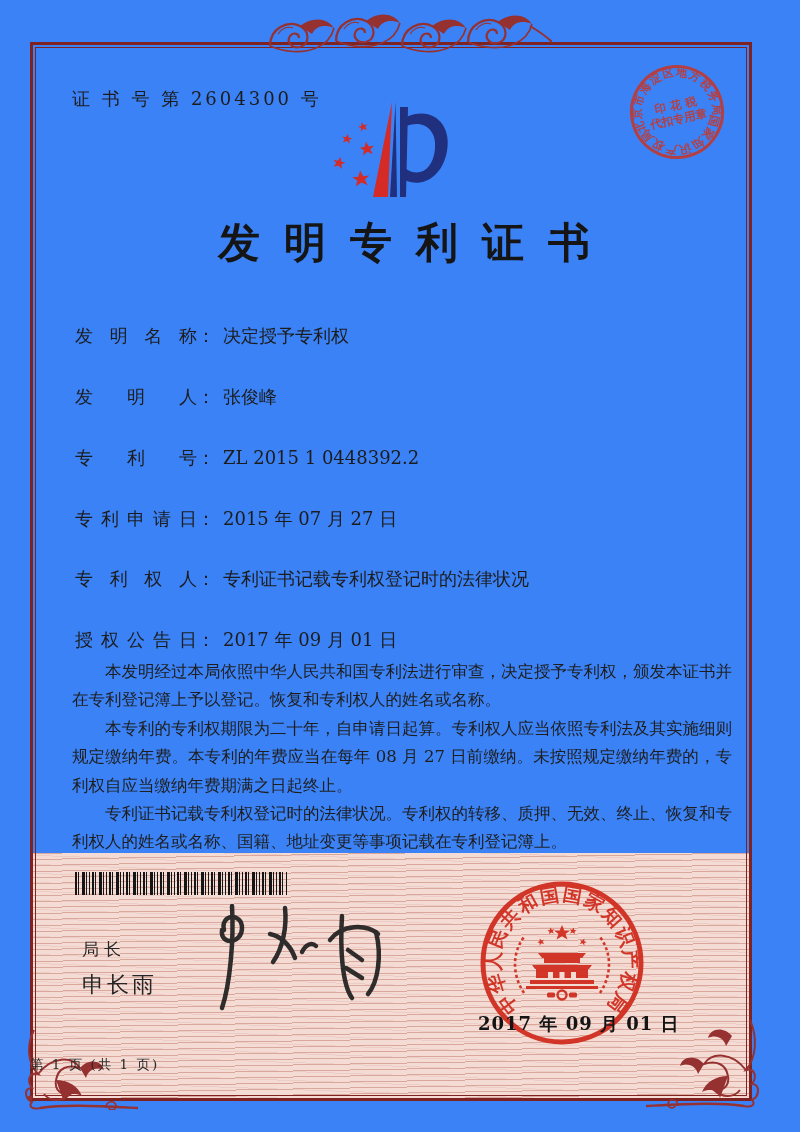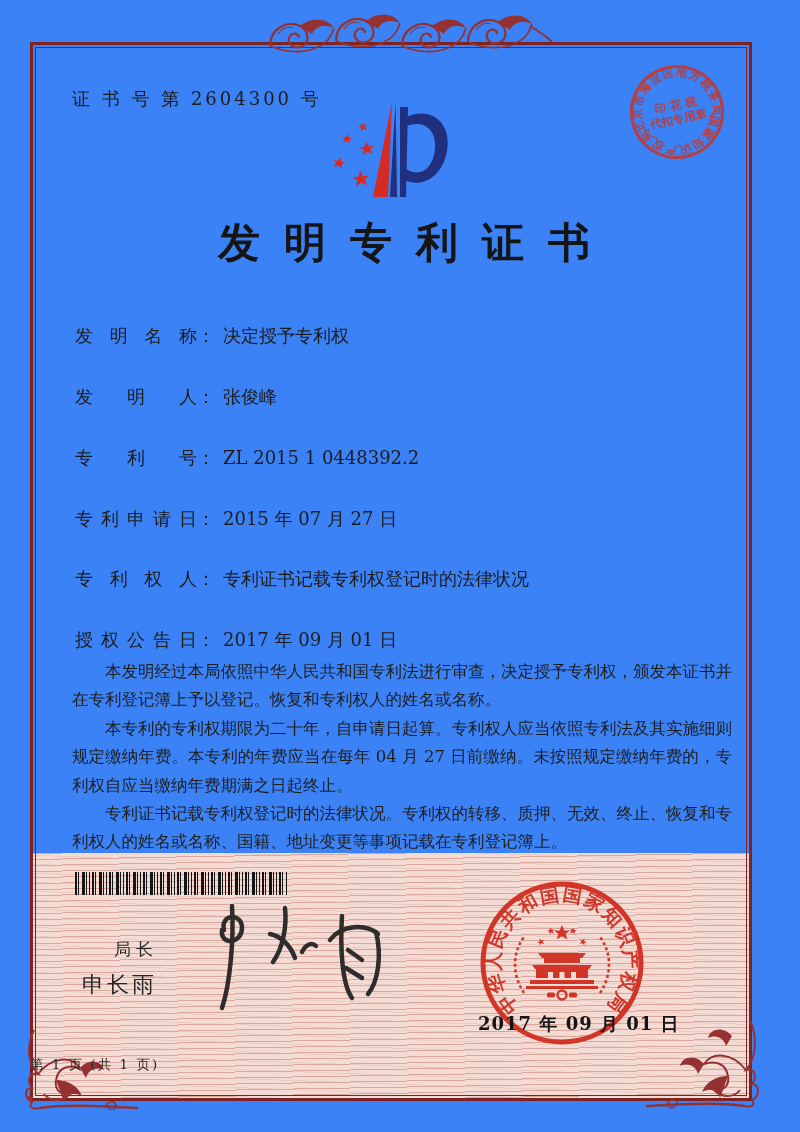--- a/index.html
+++ b/index.html
@@ -47,21 +47,21 @@
   .barcode{
     position:absolute;left:75px;top:872px;width:212px;height:23px;z-index:4;
     background:repeating-linear-gradient(90deg,
       #151515 0 2px, transparent 2px 3px,
       #151515 3px 4px, transparent 4px 7px,
       #151515 7px 10px, transparent 10px 11px,
       #151515 11px 12px, transparent 12px 14px,
       #151515 14px 15px, transparent 15px 17px);
   }
   .sig-title{position:absolute;left:82px;top:938px;font-size:17px;letter-spacing:5px;z-index:4;
-    font-family:Liberation Serif, serif;color:#262626;margin-left:32px;}
+    font-family:Liberation Serif, serif;color:#262626;}
   .sig-name{position:absolute;left:82px;top:970px;font-size:22px;letter-spacing:3px;z-index:4;
     font-family:Liberation Mono, monospace;color:#262626;}
   .sig-script{position:absolute;left:190px;top:900px;width:215px;height:118px;z-index:5;}
   .seal{position:absolute;left:476px;top:877px;width:172px;height:172px;z-index:5;opacity:.93;}
   .seal-date{position:absolute;left:478px;top:1012px;z-index:6;font-size:18px;
     letter-spacing:1px;font-weight:600;color:#141414;}
   .footer{position:absolute;left:30px;top:1056px;width:722px;text-align:left;z-index:6;
     font-size:13.5px;letter-spacing:2px;color:#2a2a2a;}
   .stamp-text{font-weight:700;}
 </style>
@@ -195,21 +195,21 @@
         <span>授</span>
         <span>权</span>
         <span>公</span>
         <span>告</span>
         <span>日</span>
       </span><span class="f-colon">：</span><span class="f-value">2017 年 09 月 01 日</span>
   </div>
 
   <div class="body-text">
     <p>本发明经过本局依照中华人民共和国专利法进行审查，决定授予专利权，颁发本证书并在专利登记簿上予以登记。恢复和专利权人的姓名或名称。</p>
-    <p>本专利的专利权期限为二十年，自申请日起算。专利权人应当依照专利法及其实施细则规定缴纳年费。本专利的年费应当在每年 04 月 27 日前缴纳。未按照规定缴纳年费的，专利权自应当缴纳年费期满之日起终止。</p>
+    <p>本专利的专利权期限为二十年，自申请日起算。专利权人应当依照专利法及其实施细则规定缴纳年费。本专利的年费应当在每年 08 月 27 日前缴纳。未按照规定缴纳年费的，专利权自应当缴纳年费期满之日起终止。</p>
     <p>专利证书记载专利权登记时的法律状况。专利权的转移、质押、无效、终止、恢复和专利权人的姓名或名称、国籍、地址变更等事项记载在专利登记簿上。</p>
   </div>
 
   <div class="barcode"></div>
 
   <div class="sig-title">局长</div>
   <div class="sig-name">申长雨</div>
 
   <svg class="sig-script" viewBox="0 0 215 118">
     <g fill="none" stroke="#1b1b1b" stroke-width="4.5" stroke-linecap="round" opacity="0.9">

